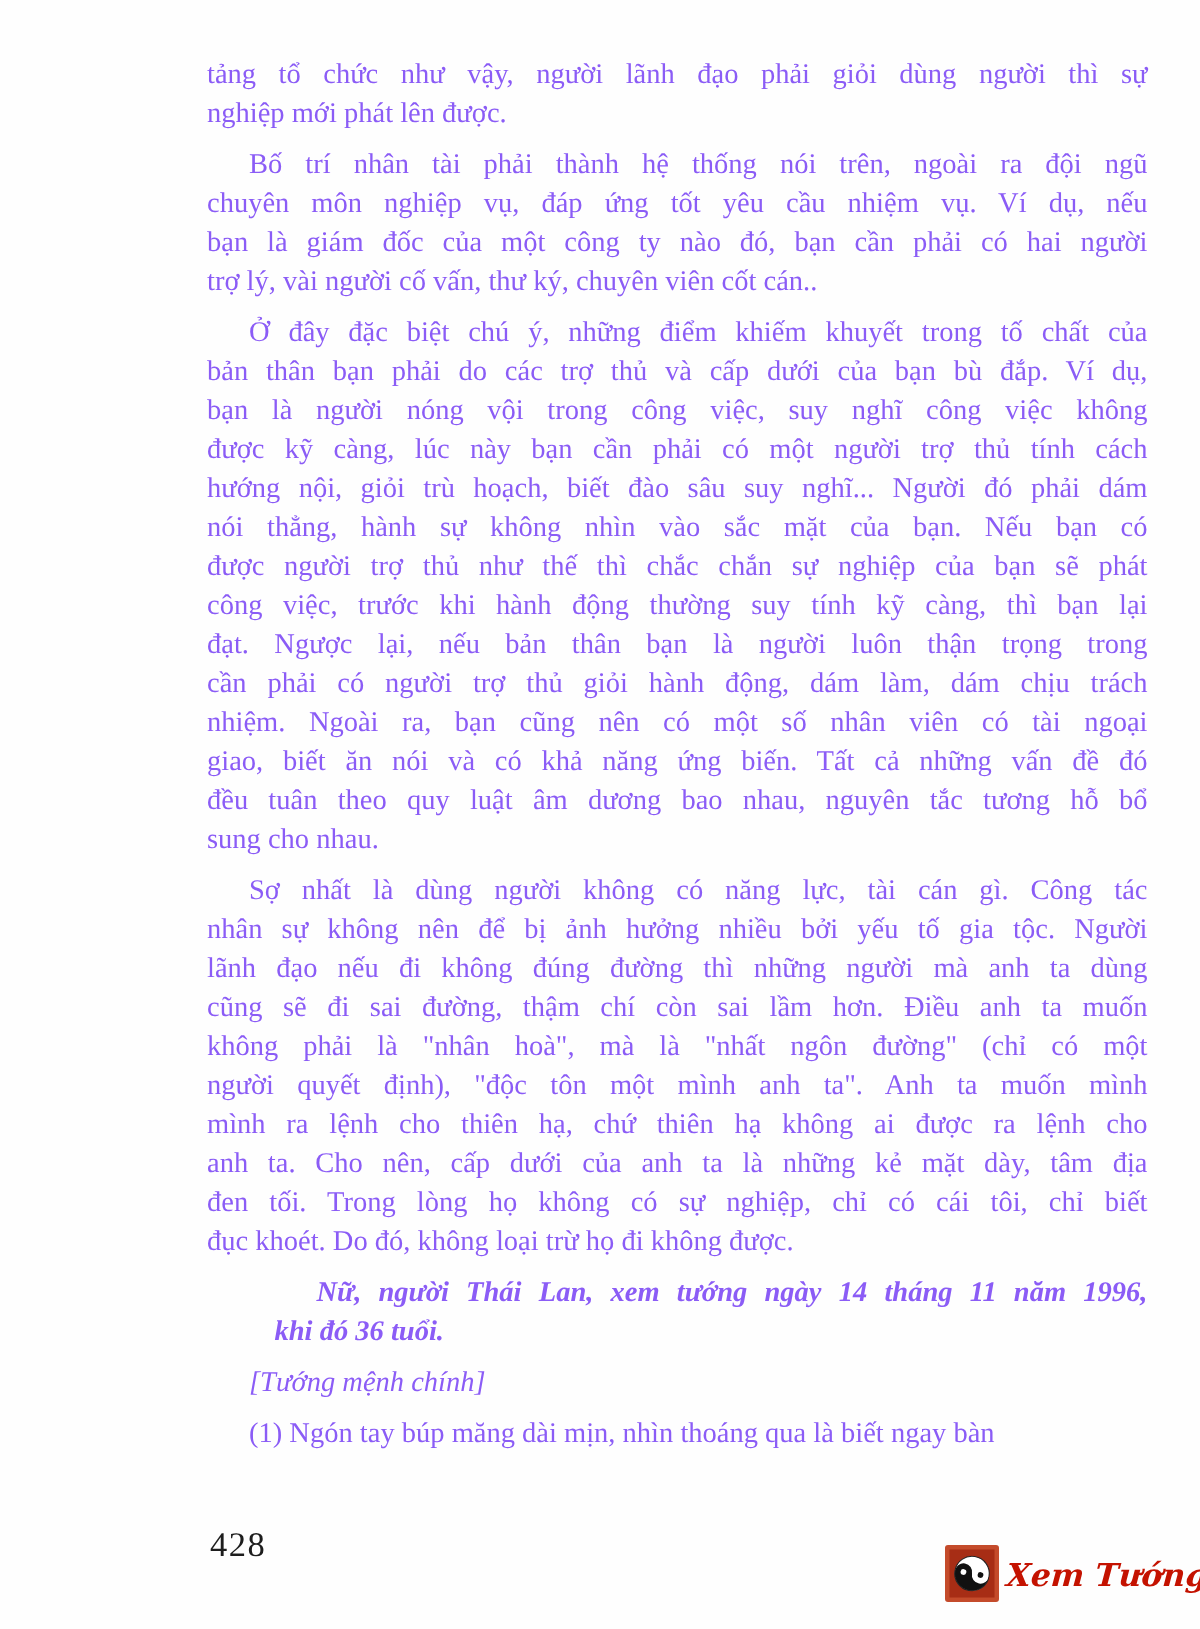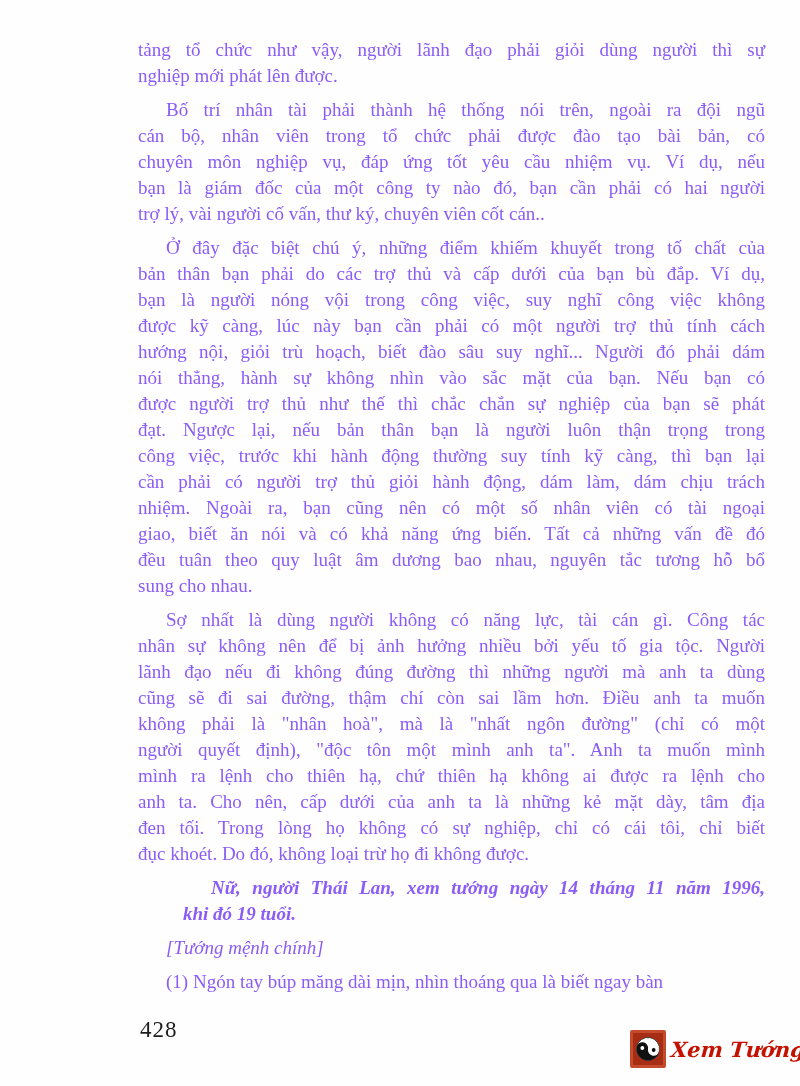--- a/index.html
+++ b/index.html
@@ -66,56 +66,55 @@
 </head>
 <body>
 
 <div class="page-text">
     <div class="para normal">
       <div class="line">tảng tổ chức như vậy, người lãnh đạo phải giỏi dùng người thì sự</div>
       <div class="line last">nghiệp mới phát lên được.</div>
     </div>
     <div class="para normal">
       <div class="line indent">Bố trí nhân tài phải thành hệ thống nói trên, ngoài ra đội ngũ</div>
-      <div class="line">cán bộ, nhân viên trong tổ chức phải được đào tạo bài bản, có</div>
       <div class="line">chuyên môn nghiệp vụ, đáp ứng tốt yêu cầu nhiệm vụ. Ví dụ, nếu</div>
       <div class="line">bạn là giám đốc của một công ty nào đó, bạn cần phải có hai người</div>
       <div class="line last">trợ lý, vài người cố vấn, thư ký, chuyên viên cốt cán..</div>
     </div>
     <div class="para normal">
       <div class="line indent">Ở đây đặc biệt chú ý, những điểm khiếm khuyết trong tố chất của</div>
       <div class="line">bản thân bạn phải do các trợ thủ và cấp dưới của bạn bù đắp. Ví dụ,</div>
       <div class="line">bạn là người nóng vội trong công việc, suy nghĩ công việc không</div>
       <div class="line">được kỹ càng, lúc này bạn cần phải có một người trợ thủ tính cách</div>
       <div class="line">hướng nội, giỏi trù hoạch, biết đào sâu suy nghĩ... Người đó phải dám</div>
       <div class="line">nói thẳng, hành sự không nhìn vào sắc mặt của bạn. Nếu bạn có</div>
       <div class="line">được người trợ thủ như thế thì chắc chắn sự nghiệp của bạn sẽ phát</div>
+      <div class="line">công việc, trước khi hành động thường suy tính kỹ càng, thì bạn lại</div>
       <div class="line">đạt. Ngược lại, nếu bản thân bạn là người luôn thận trọng trong</div>
-      <div class="line">công việc, trước khi hành động thường suy tính kỹ càng, thì bạn lại</div>
       <div class="line">cần phải có người trợ thủ giỏi hành động, dám làm, dám chịu trách</div>
       <div class="line">nhiệm. Ngoài ra, bạn cũng nên có một số nhân viên có tài ngoại</div>
       <div class="line">giao, biết ăn nói và có khả năng ứng biến. Tất cả những vấn đề đó</div>
       <div class="line">đều tuân theo quy luật âm dương bao nhau, nguyên tắc tương hỗ bổ</div>
       <div class="line last">sung cho nhau.</div>
     </div>
     <div class="para normal">
       <div class="line indent">Sợ nhất là dùng người không có năng lực, tài cán gì. Công tác</div>
       <div class="line">nhân sự không nên để bị ảnh hưởng nhiều bởi yếu tố gia tộc. Người</div>
       <div class="line">lãnh đạo nếu đi không đúng đường thì những người mà anh ta dùng</div>
       <div class="line">cũng sẽ đi sai đường, thậm chí còn sai lầm hơn. Điều anh ta muốn</div>
       <div class="line">không phải là "nhân hoà", mà là "nhất ngôn đường" (chỉ có một</div>
       <div class="line">người quyết định), "độc tôn một mình anh ta". Anh ta muốn mình</div>
       <div class="line">mình ra lệnh cho thiên hạ, chứ thiên hạ không ai được ra lệnh cho</div>
       <div class="line">anh ta. Cho nên, cấp dưới của anh ta là những kẻ mặt dày, tâm địa</div>
       <div class="line">đen tối. Trong lòng họ không có sự nghiệp, chỉ có cái tôi, chỉ biết</div>
       <div class="line last">đục khoét. Do đó, không loại trừ họ đi không được.</div>
     </div>
     <div class="para bold-italic">
       <div class="line indent">Nữ, người Thái Lan, xem tướng ngày 14 tháng 11 năm 1996,</div>
-      <div class="line last">khi đó 19 tuổi.</div>
+      <div class="line last">khi đó 36 tuổi.</div>
     </div>
     <div class="para italic">
       <div class="line last indent">[Tướng mệnh chính]</div>
     </div>
     <div class="para normal">
       <div class="line last indent">(1) Ngón tay búp măng dài mịn, nhìn thoáng qua là biết ngay bàn</div>
     </div>
   </div>
 
 <div class="page-number">428</div>

